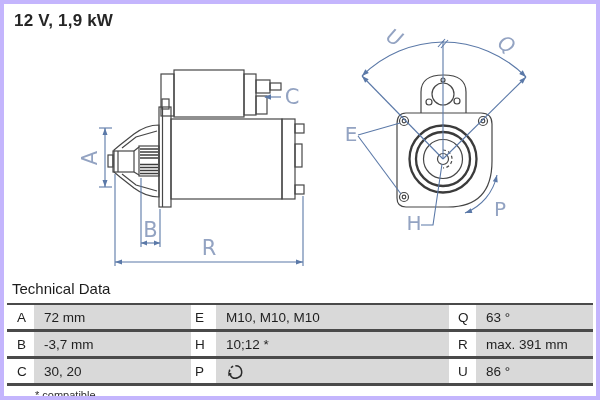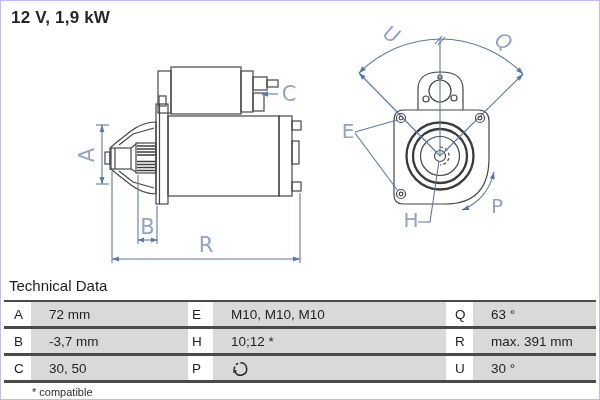--- a/index.html
+++ b/index.html
@@ -1,19 +1,19 @@
 <!DOCTYPE html>
 <html><head>
 <meta charset="utf-8">
 <style>
   html,body{margin:0;padding:0;background:#fff;}
   #screen{
     position:relative;width:600px;height:400px;background:#ffffff;
     font-family:"Liberation Sans",sans-serif;overflow:hidden;
-    border:1px solid #c4b5fd;box-sizing:border-box;
+    border:4px solid #c4b5fd;box-sizing:border-box;
   }
   .title{
     position:absolute;left:10px;top:7px;
     font-size:17px;font-weight:600;color:#262626;letter-spacing:.2px;
   }
   #drawing{position:absolute;left:0;top:0;}
   .heading{
     position:absolute;left:8px;top:276px;
     font-size:15px;font-weight:normal;color:#1c1c1c;
   }
@@ -21,21 +21,21 @@
     position:absolute;left:3px;right:3px;top:299px;
     border-top:2px solid #4a4a4a;
   }
   .trow{
     display:grid;grid-template-columns:27px 157px 25px 233px 27px 1fr;
     height:24px;border-bottom:3px solid #4a4a4a;
     font-size:13.5px;color:#1f1f1f;
   }
   .kc{background:#ffffff;display:flex;align-items:center;padding-left:9px;box-sizing:border-box;}
   .kc.k1{padding-left:10px}.kc.k2{padding-left:4px}.kc.k3{padding-left:9px}
-  .vc{background:#d9d9d9;display:flex;align-items:center;padding-left:18px;box-sizing:border-box;}
+  .vc{background:#d9d9d9;display:flex;align-items:center;padding-left:10px;box-sizing:border-box;}
   .foot{position:absolute;left:31px;top:385px;font-size:11px;color:#2e2e2e;}
 
   
   .part{stroke:#474747;stroke-width:1.2;fill:none;}
   .partT{stroke:#3b3b3b;stroke-width:2.3;fill:none;}
   .hatch{stroke:#3d3d3d;stroke-width:1.5;fill:none;}
   .blue{stroke:#5b79a8;stroke-width:1.1;fill:none;}
   .bfill{fill:#5b79a8;stroke:none;}
   text.cad{fill:#93a3c2;font-family:"DejaVu Sans",sans-serif;font-weight:normal;}
   text.cadS{font-size:21px;}
@@ -211,29 +211,29 @@
     <div class="trow">
       <div class="kc k1">B</div>
       <div class="vc">-3,7 mm</div>
       <div class="kc k2">H</div>
       <div class="vc">10;12 *</div>
       <div class="kc k3">R</div>
       <div class="vc">max. 391 mm</div>
     </div>
     <div class="trow">
       <div class="kc k1">C</div>
-      <div class="vc">30, 50</div>
+      <div class="vc">30, 20</div>
       <div class="kc k2">P</div>
       <div class="vc">
         <svg width="19" height="19" viewBox="0 0 20 20">
           <path class="ricon" d="M10,4 A6.5,6.5 0 1 1 4.4,13.75"></path>
           <path class="ricon" stroke-dasharray="2.6,2.2" d="M3.5,10.5 A6.5,6.5 0 0 1 10,4"></path>
           <polygon fill="#222" points="2.4,10.3 6.3,12.6 2.5,14.9"></polygon>
         </svg>
       </div>
       <div class="kc k3">U</div>
-      <div class="vc">30 °</div>
+      <div class="vc">86 °</div>
     </div>
   </div>
 
   <div class="foot">* compatible</div>
 
 </div>
 
 </body></html>

